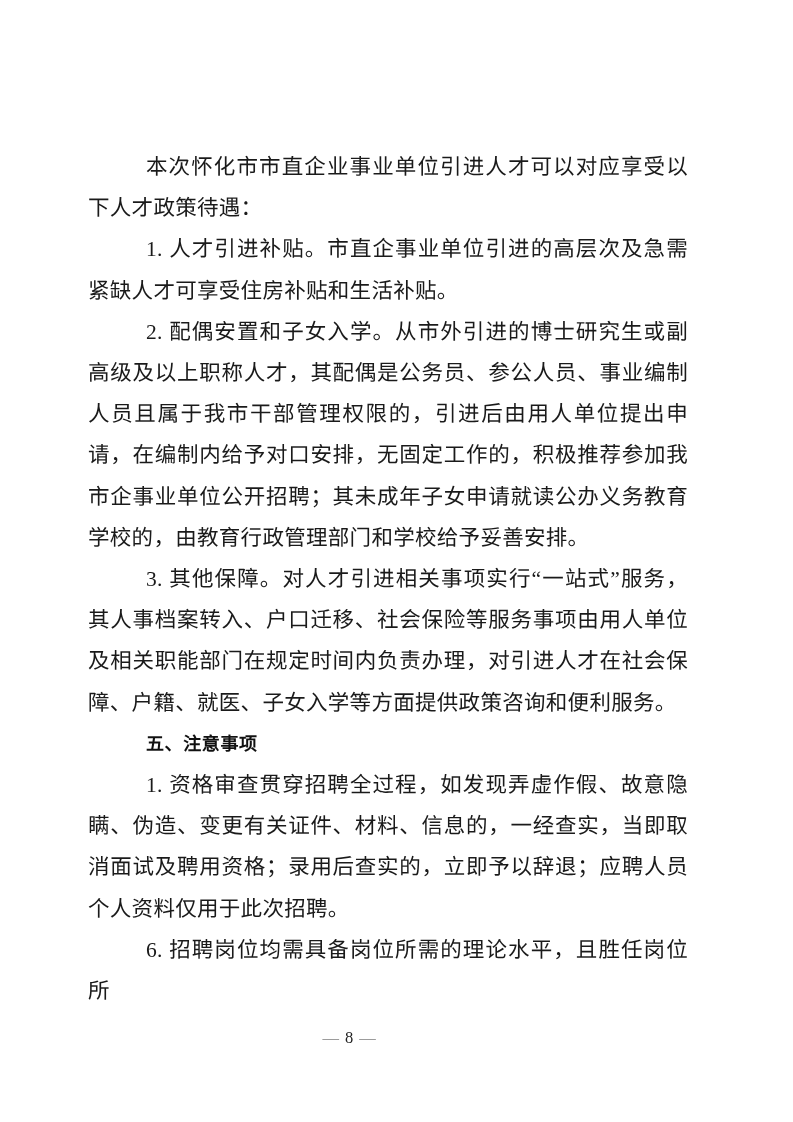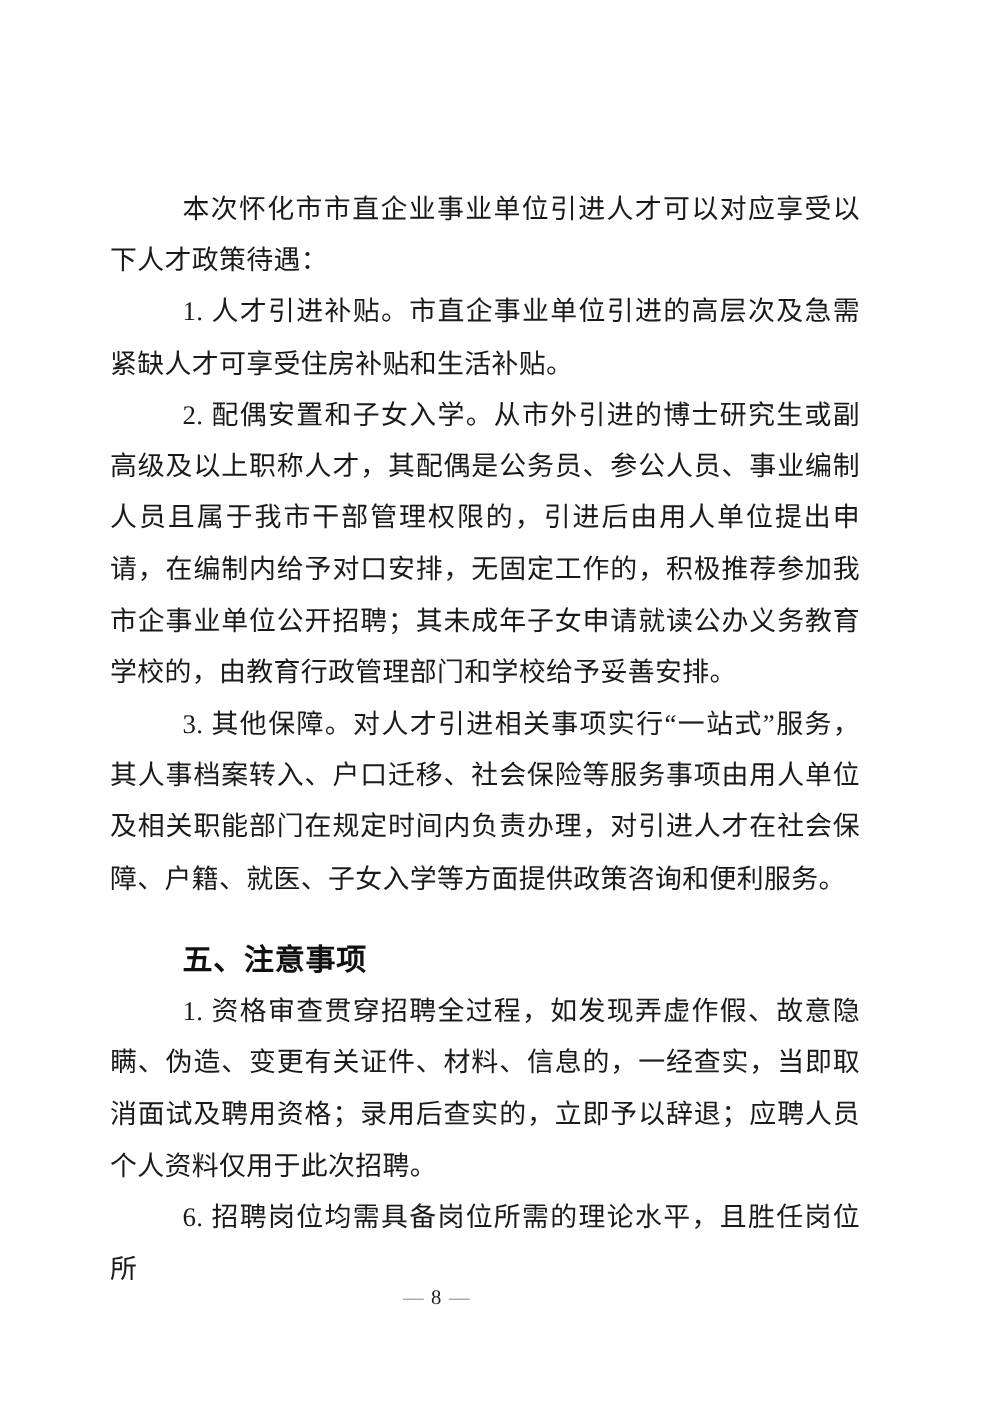--- a/index.html
+++ b/index.html
@@ -29,24 +29,23 @@
   }
   .para {
     margin: 0;
     padding: 0;
     text-indent: 58px;
     word-break: break-all;
   }
   .para.heading {
     font-family: "Liberation Sans", sans-serif;
     font-weight: bold;
-    font-size: 24px;
+    font-size: 18px;
     color: #111111;
     letter-spacing: 0.6px;
-    margin-top: 24px;
   }
   .page-footer {
     position: absolute;
     left: 0;
     right: 0;
     top: 1028px;
     text-align: center;
     font-size: 16.5px;
     line-height: 20px;
     font-family: "Liberation Serif", serif;

